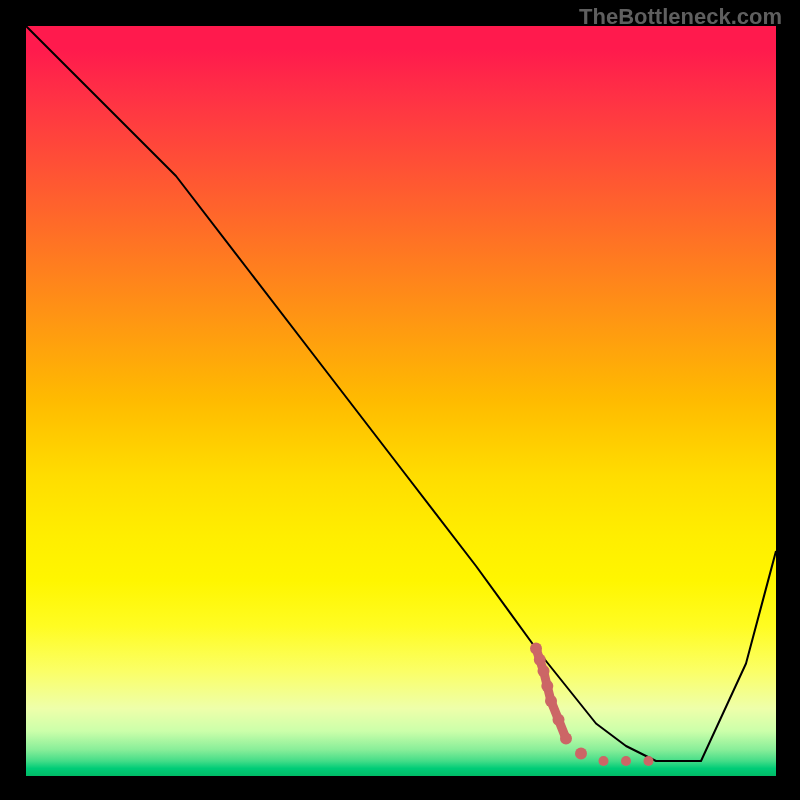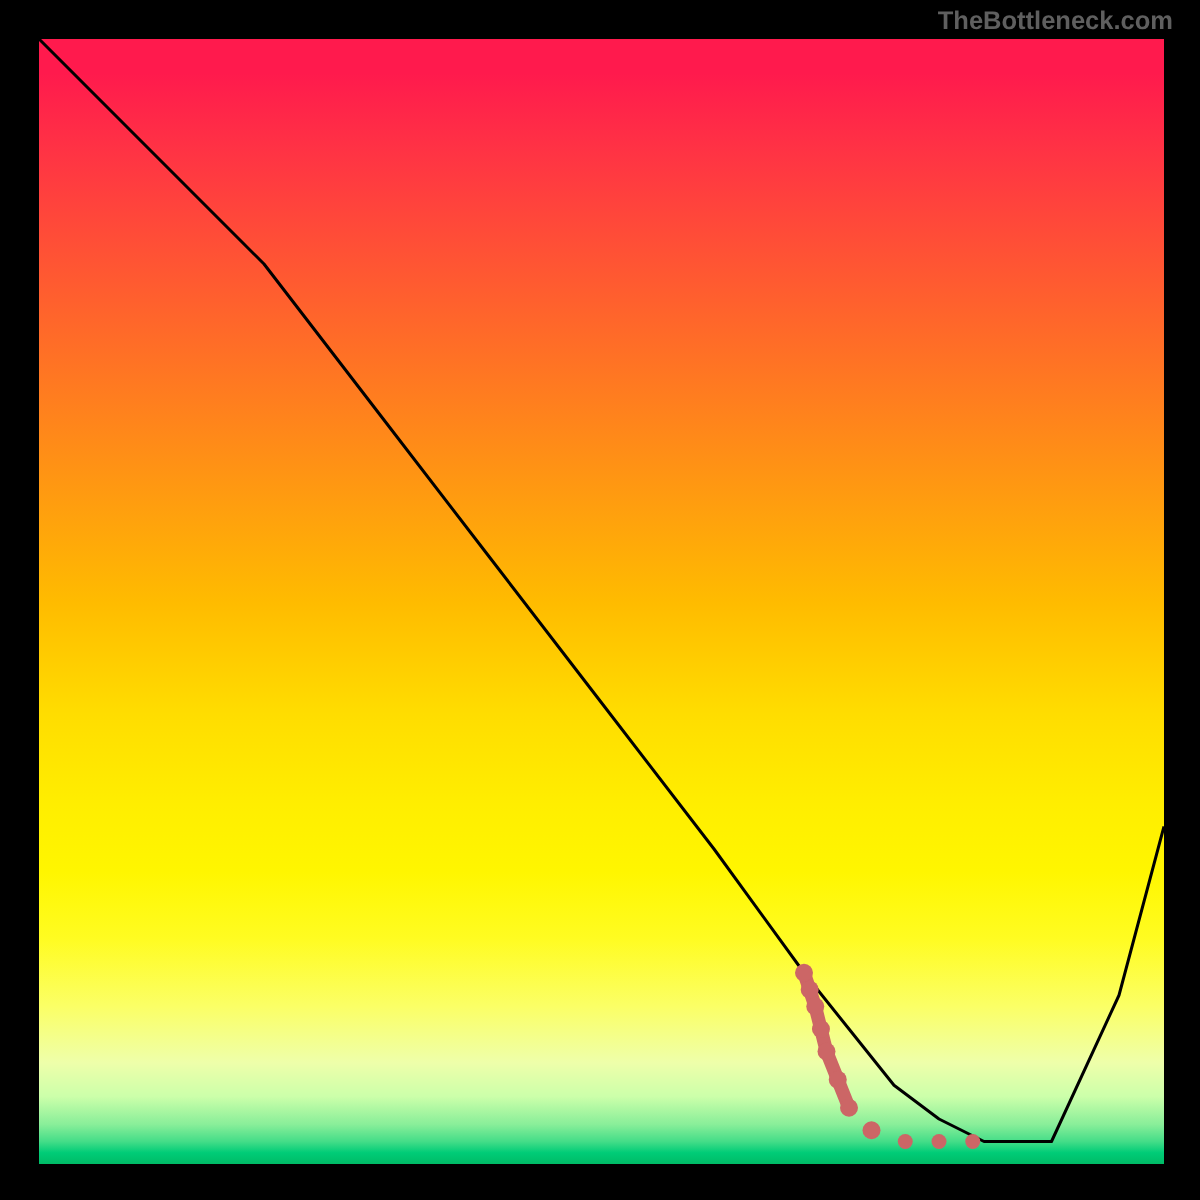--- a/index.html
+++ b/index.html
@@ -8,21 +8,21 @@
     height: 800px;
     background: #000;
     position: relative;
     font-family: Arial, sans-serif;
   }
   .watermark {
     position: absolute;
     top: 4px;
     right: 18px;
     color: #5f5f5f;
-    font-size: 17px;
+    font-size: 22px;
     font-weight: bold;
     z-index: 10;
   }
   .plot-area {
     position: absolute;
     left: 26px;
     top: 26px;
     width: 750px;
     height: 750px;
   }

